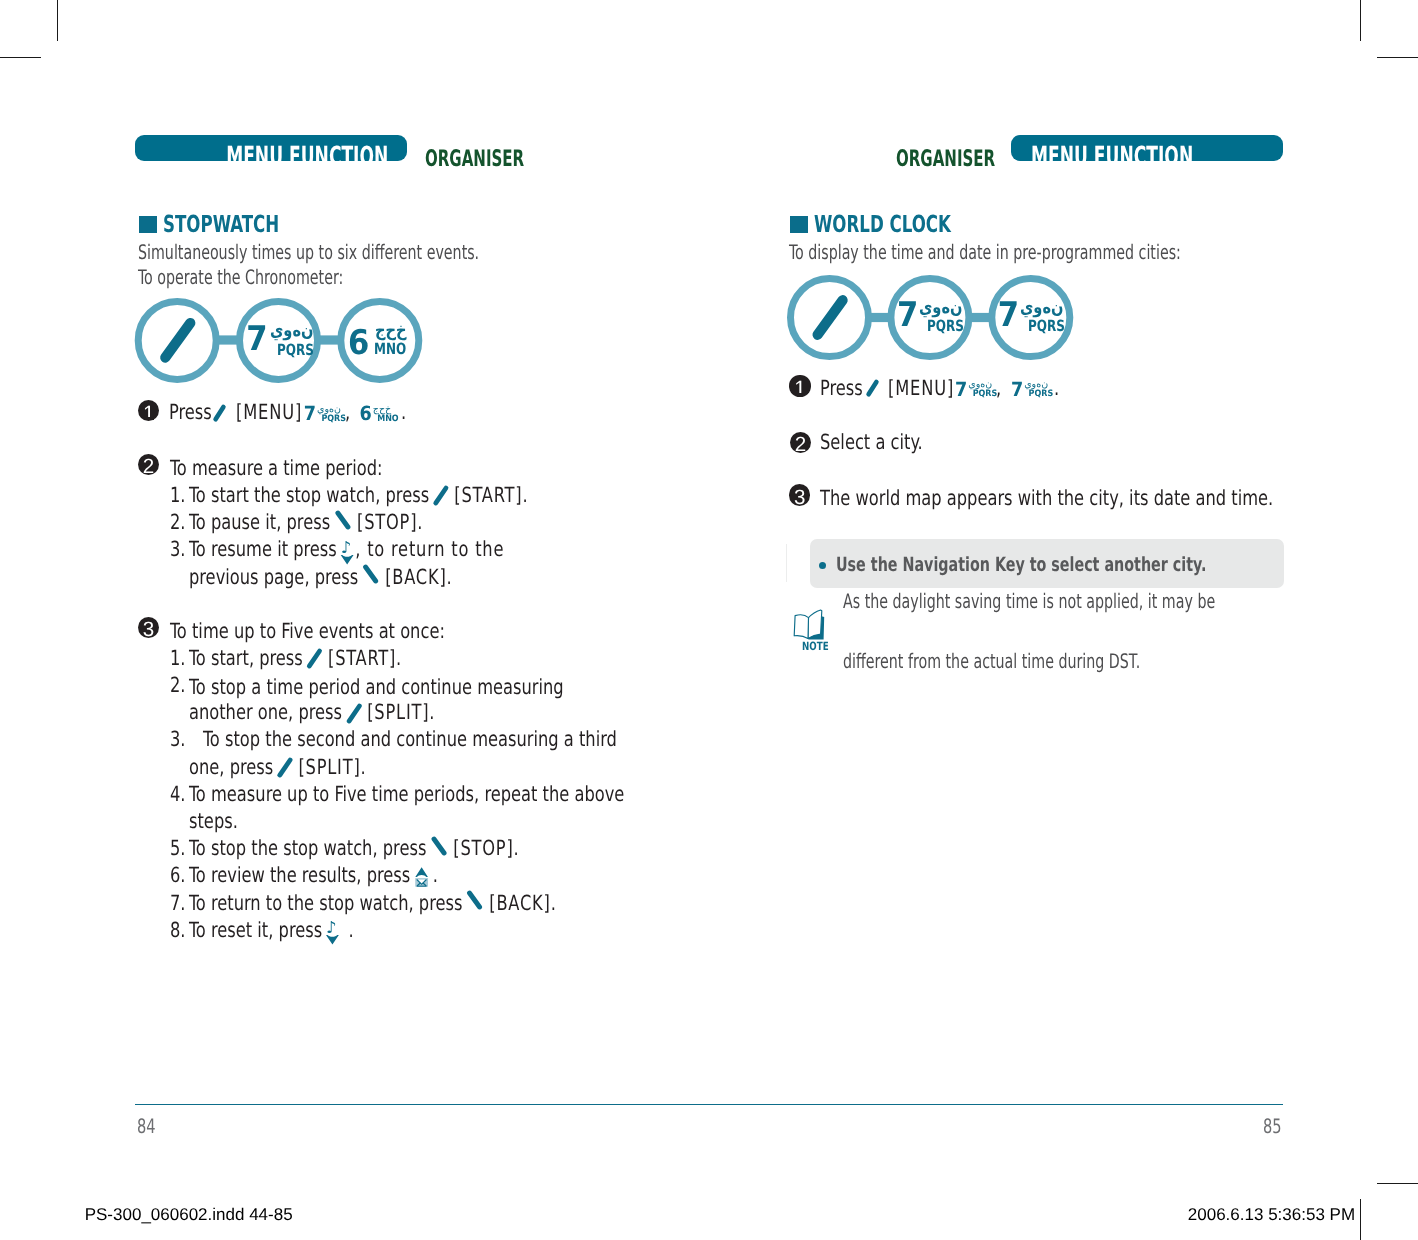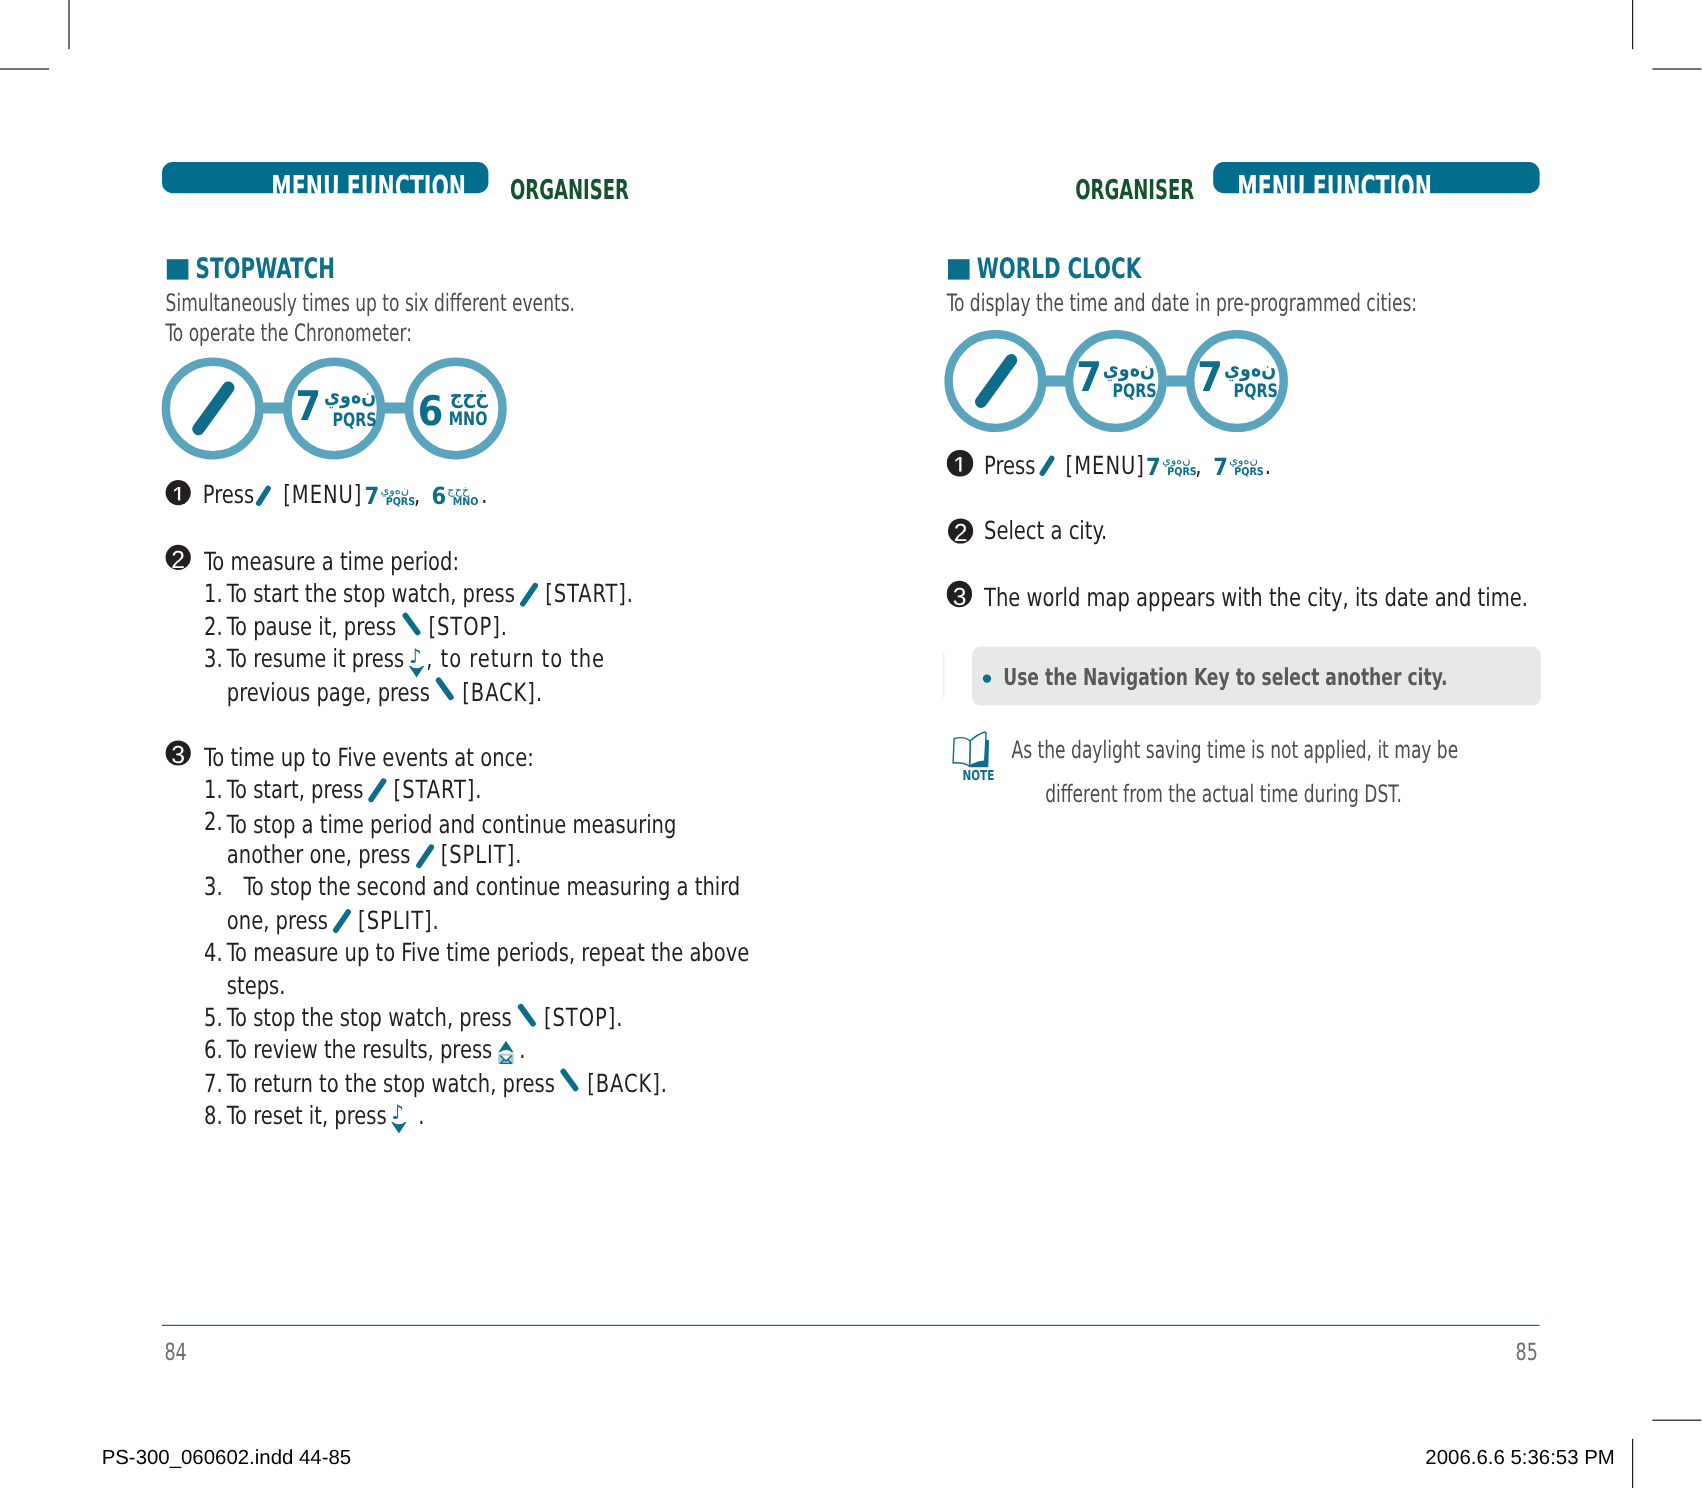--- a/index.html
+++ b/index.html
@@ -298,23 +298,23 @@
       <svg width="36" height="44" viewBox="0 0 36 44">
 
         <path d="M28.6 7.2 L31.2 8.0 L30.6 30.4 L15.6 30.4 L13.6 28.8 C18.0 26.8 22.6 25.6 27.2 25.4 Z" fill="#0d6d8a"></path>
 
         <path d="M15.5 8.6 C18.8 5.2 23.4 2.4 27.6 1.0 L28.8 1.7 L27.6 25.1 C23.2 25.6 18.6 27.2 15.0 29.4 Z" fill="#fff" stroke="#0d6d8a" stroke-width="1.15" stroke-linejoin="round"></path>
 
         <path d="M15.0 29.4 C11.4 27.3 6.6 26.2 1.2 26.8 L2.1 6.6 C7.4 5.0 12.0 5.5 15.5 8.6 Z" fill="#fff" stroke="#0d6d8a" stroke-width="1.15" stroke-linejoin="round"></path>
       </svg>
       <div class="notelabel"><span>NOTE</span></div>
     </div>
-    <div class="body" style="left:843.1px;top:615px;"><span class="cx">As the daylight saving time is not applied, it may be</span></div>
-    <div class="body" style="left:843.1px;top:651.2px;margin-left:28px;"><span class="cx">different from the actual time during DST.</span></div>
+    <div class="body" style="left:843.1px;top:591px;"><span class="cx">As the daylight saving time is not applied, it may be</span></div>
+    <div class="body" style="left:843.1px;top:651.2px;"><span class="cx">different from the actual time during DST.</span></div>
   </div>
 
   <div class="rule" style="left:134.8px;top:1104.1px;width:1148.4px;"></div>
   <div class="pageno" style="left:136.7px;top:1116.8px;"><span>84</span></div>
   <div class="pageno" style="left:1263.2px;top:1116.8px;"><span>85</span></div>
   <div class="footer" style="left:84.7px;top:1206.4px;">PS-300_060602.indd   44-85</div>
-  <div class="footer" style="left:1187.8px;top:1206.4px;">2006.6.6   5:36:53 PM</div>
+  <div class="footer" style="left:1187.8px;top:1206.4px;">2006.6.13   5:36:53 PM</div>
 
 </div>
 
 </body></html>

